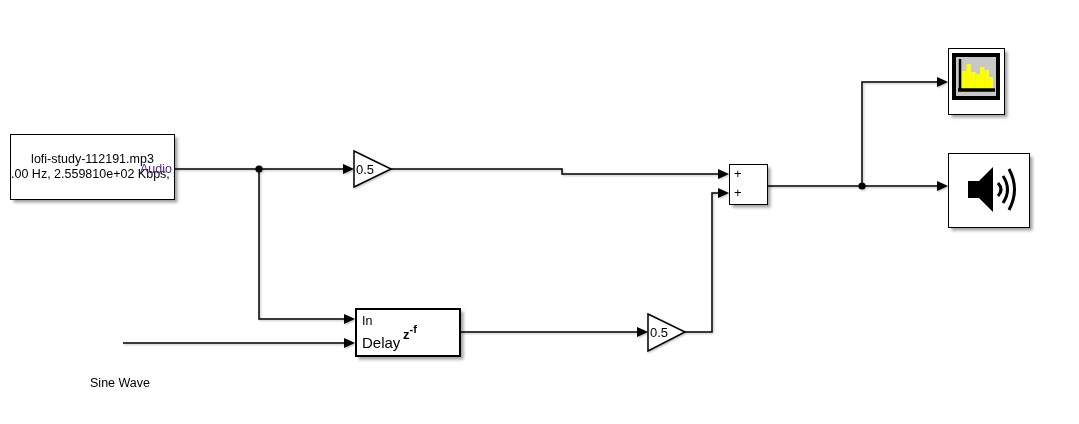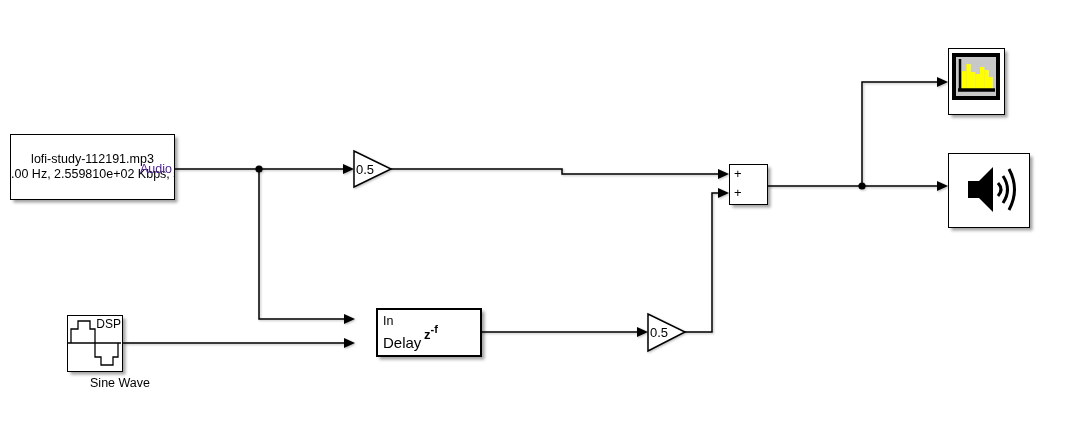--- a/index.html
+++ b/index.html
@@ -68,21 +68,21 @@
     position: absolute;
     left: 40px; top: 376px;
     width: 110px;
     text-align: right;
     font-size: 12.5px;
     color: #000;
   }
 
   
   .delay-block {
-    left: 376px; top: 308px;
+    left: 355px; top: 308px;
     width: 106px; height: 49px;
     border-width: 2px;
   }
   .delay-port-in   { position: absolute; left: 5px; top: 4px;    font-size: 12.5px; }
   .delay-port-delay{ position: absolute; left: 5px; bottom: 4px; font-size: 15px; }
   .delay-formula   { position: absolute; left: 46px; top: 17px;  font-size: 13px; font-weight: bold; }
   .delay-formula .exp {
     position: relative;
     top: -6px;
     font-size: 11px;
@@ -175,27 +175,20 @@
       <text x="650" y="337" font-size="13" fill="#000">0.5</text>
     </g>
   </svg>
 
   <div class="block source-block">
     <div class="src-line">lofi-study-112191.mp3</div>
     <div class="src-line">.00 Hz, 2.559810e+02 Kbps, s</div>
     <span class="port-label-audio">Audio</span>
   </div>
 
-  <div class="block sine-block">
-    <svg width="53" height="54" viewBox="0 0 53 54">
-      <line x1="0" y1="27" x2="53" y2="27" stroke="#000" stroke-width="1.3"></line>
-      <polyline points="3,27 3,13 10,13 10,5 22,5 22,13 27,13 27,27 27,41 33,41 33,49 45,49 45,41 50,41 50,27" fill="none" stroke="#000" stroke-width="1.3"></polyline>
-    </svg>
-    <span class="sine-dsp-label">DSP</span>
-  </div>
   <div class="sine-name-label">Sine Wave</div>
 
   <div class="block delay-block">
     <span class="delay-port-in">In</span>
     <span class="delay-port-delay">Delay</span>
     <span class="delay-formula"><span>z</span><span class="exp">-f</span></span>
   </div>
 
   <div class="block sum-block">
     <span class="sum-plus-top">+</span>

